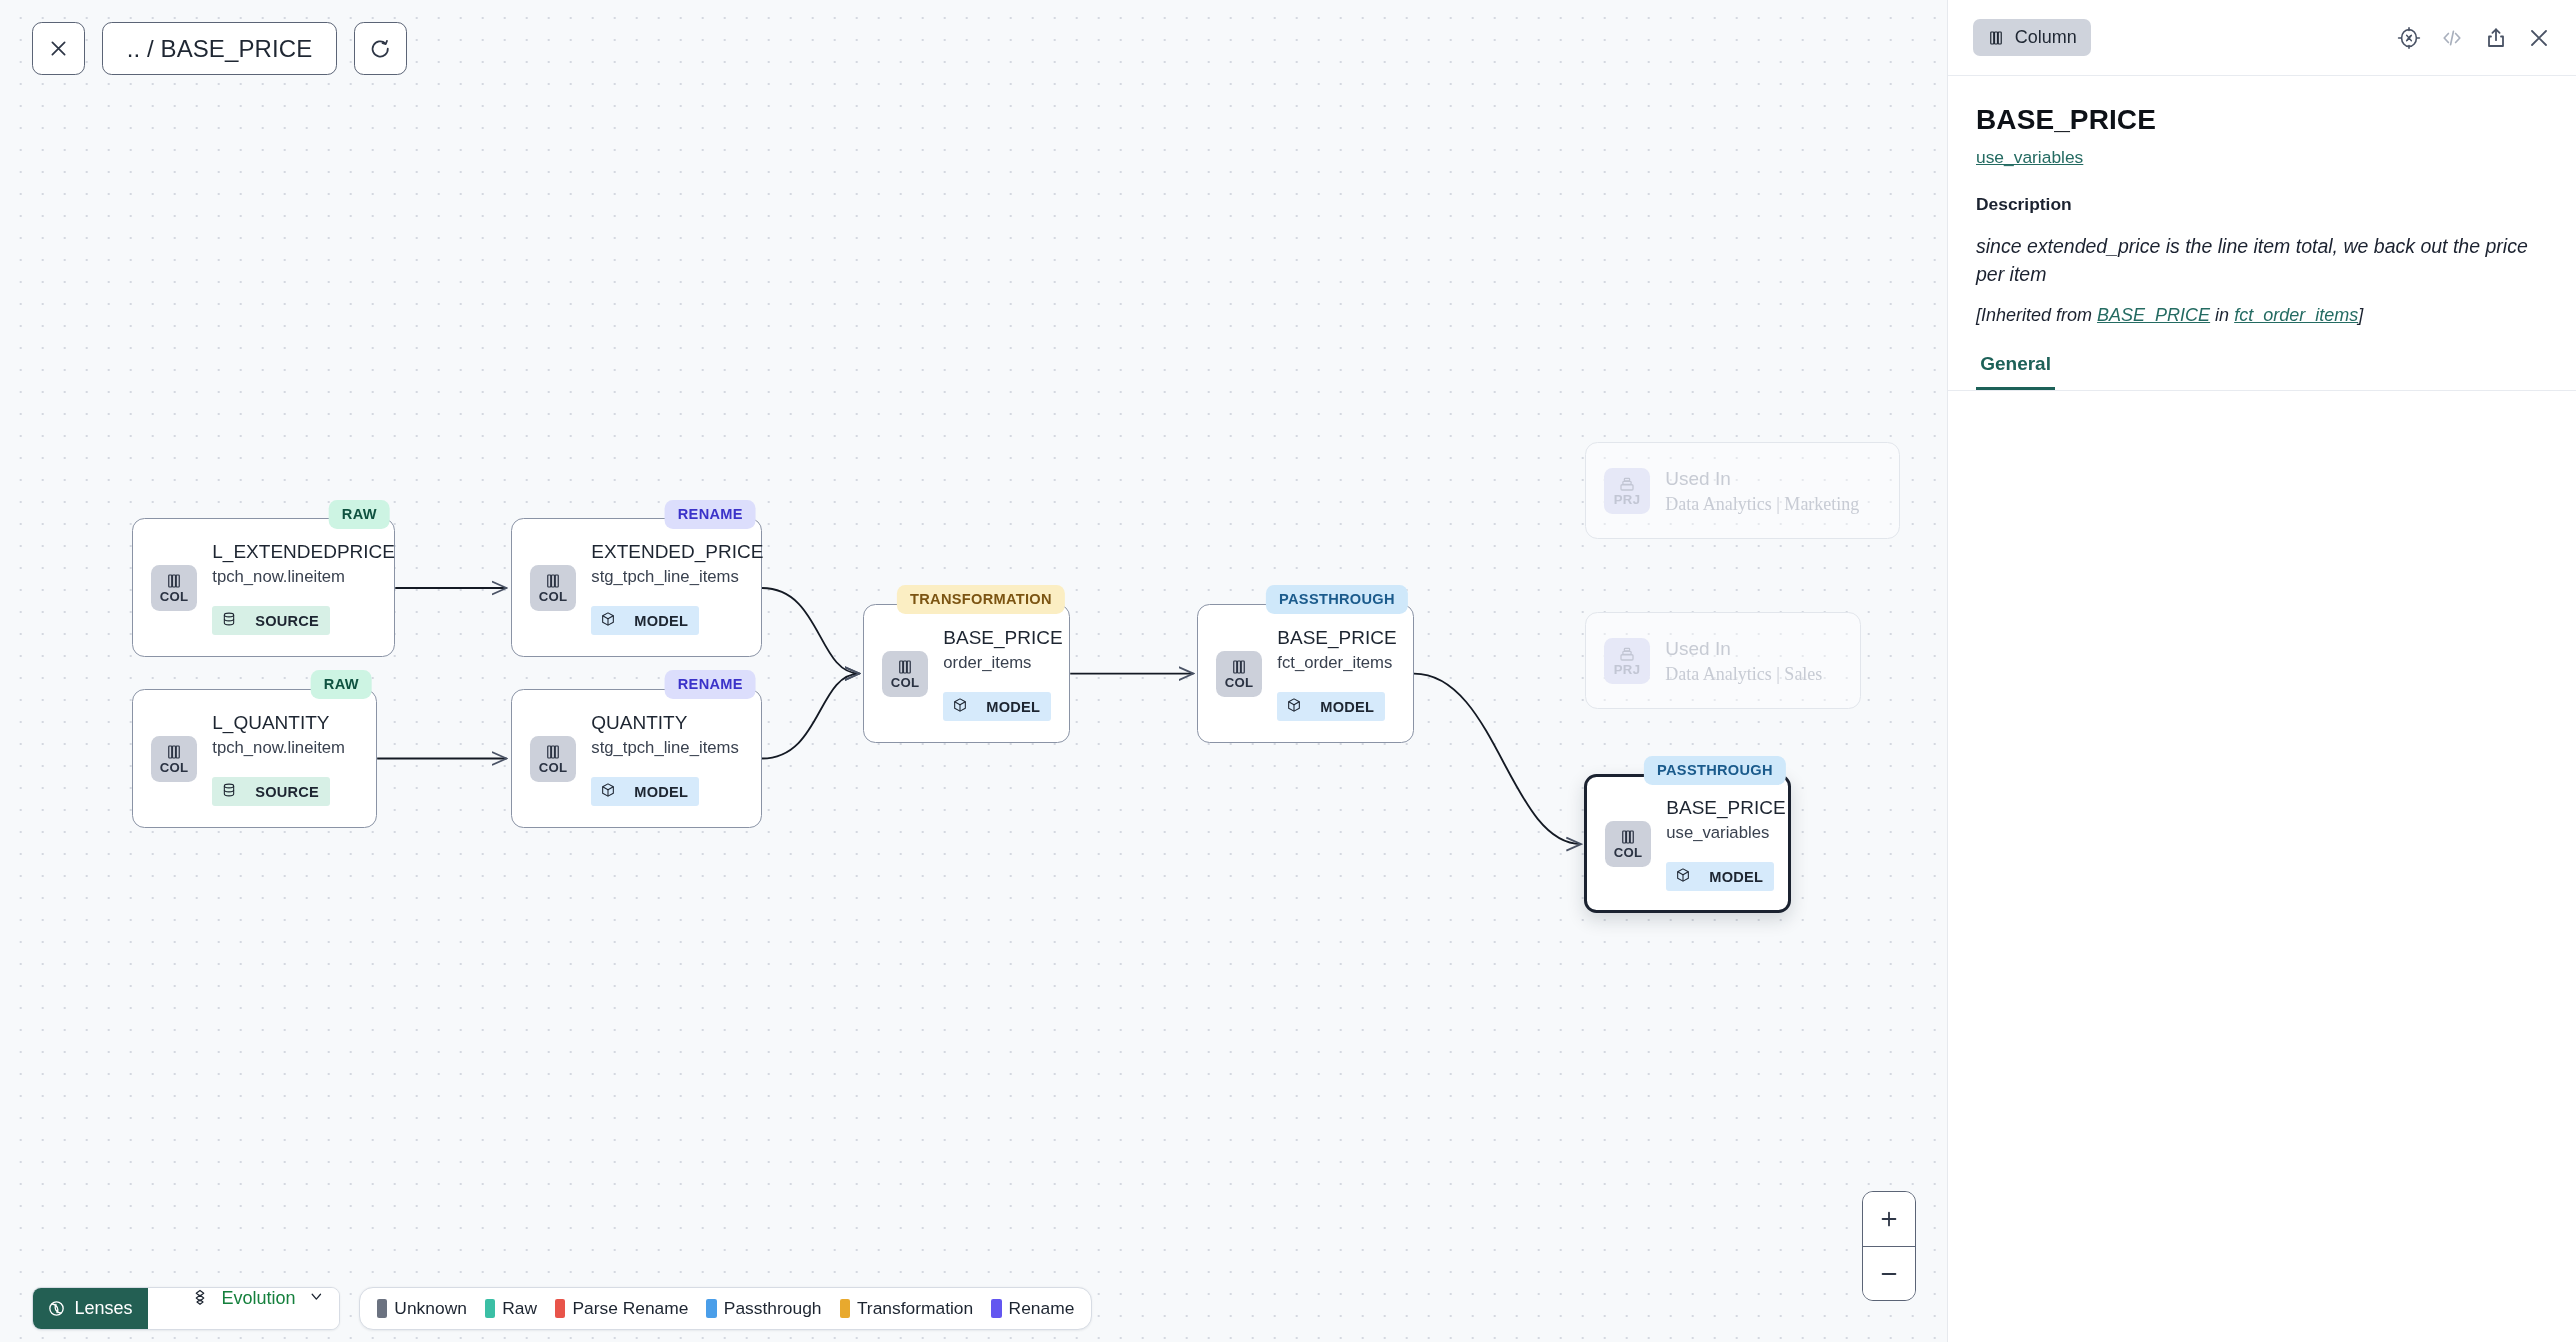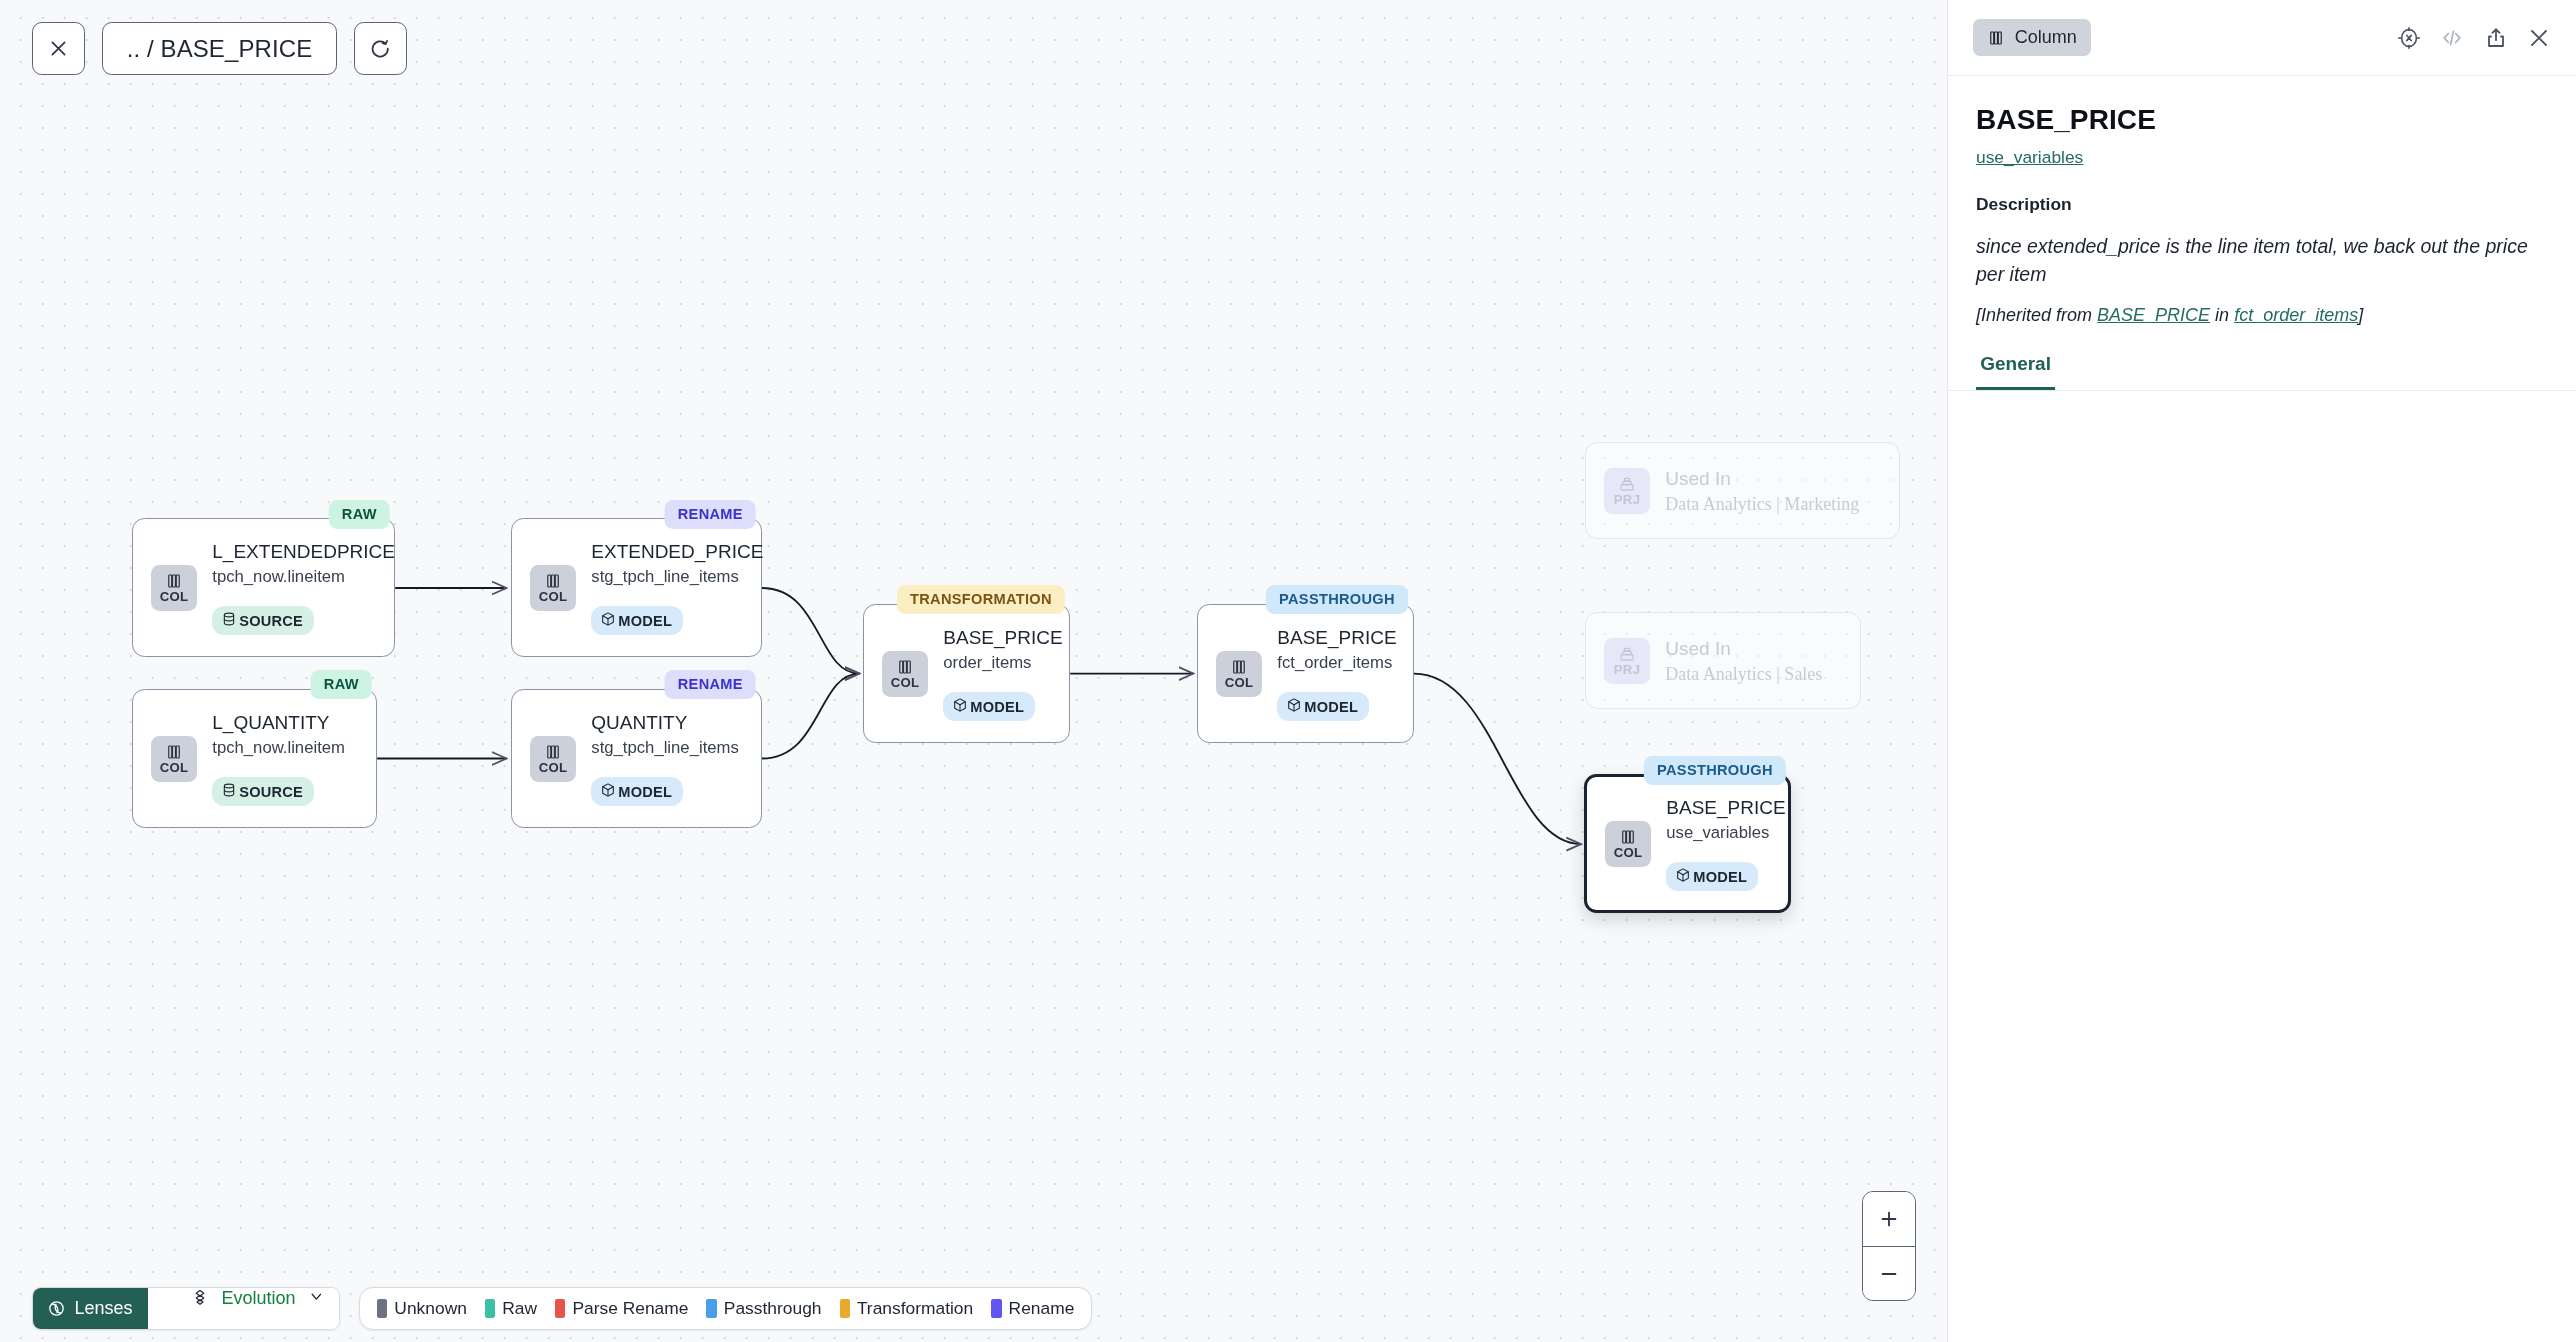--- a/index.html
+++ b/index.html
@@ -76,22 +76,22 @@
   .node-icon .abbr {
     font-size: 13.2px; font-weight: 600; color: #2a3242;
     letter-spacing: 0.3px; line-height: 1;
   }
   .node-body { display: flex; flex-direction: column; gap: 4.9px; padding-top: 1.4px; }
   .node-title { font-size: 19px; color: #1d2531; line-height: 1.12; white-space: nowrap; }
   .node-sub   { font-size: 16.7px; color: #39414f; line-height: 1.12; white-space: nowrap; }
   .node-kind {
     align-self: flex-start;
     margin-top: 15px;
-    display: inline-flex; align-items: center; gap: 2px;
-    border-radius: 12px;
+    display: inline-flex; align-items: center; gap: 18px;
+    border-radius: 3px;
     padding: 4.9px 11px 4.9px 9px;
     font-size: 14.6px; font-weight: 600; letter-spacing: 0.2px;
     white-space: nowrap;
   }
   .kind-source { background: #d7f0e6; color: #1d2531; }
   .kind-model  { background: #d6eafb; color: #1d2531; }
 
   
   .type-tag {
     position: absolute;

